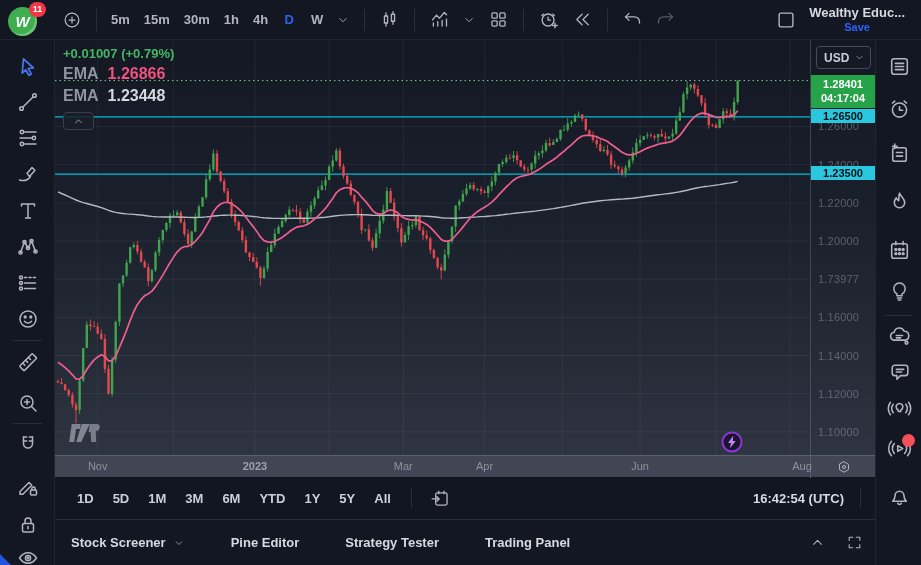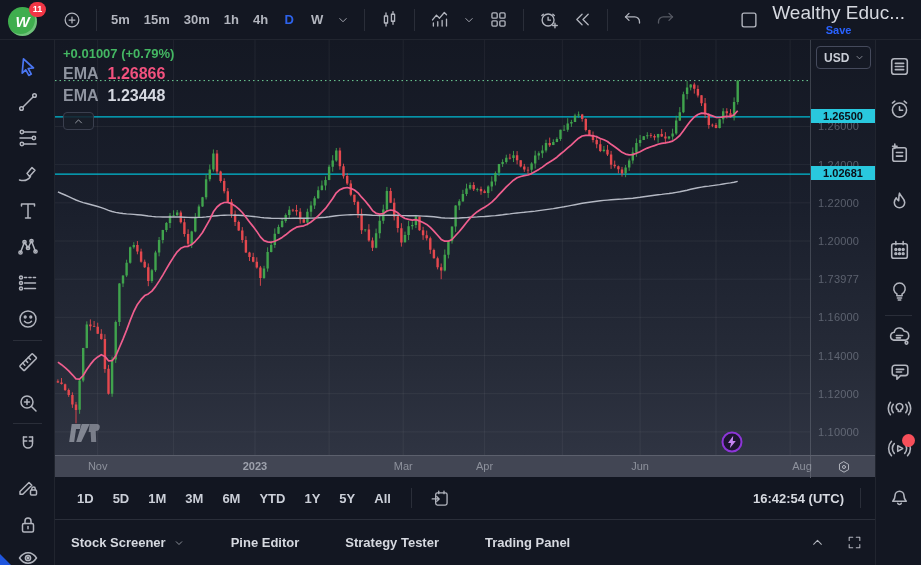--- a/index.html
+++ b/index.html
@@ -10,21 +10,21 @@
 .topbar{height:40px;display:flex;align-items:center;padding:0 10px 0 8px;border-bottom:1px solid #21252f;background:#131722}
 .tb-sep{width:1px;height:22px;background:#2a2e39;margin:0 8px;flex:none}
 .tb-btn{display:flex;align-items:center;justify-content:center;height:28px;min-width:26px;border-radius:4px;color:#b2b5be;font-size:13px;font-weight:700;padding:0 6px;flex:none}
 .logo-wrap{position:relative;width:36px;height:36px;margin-right:12px;flex:none}
 .logo-circle{width:29px;height:29px;border-radius:50%;background:#3fae4e;display:flex;align-items:center;justify-content:center;color:#fff;font-weight:700;font-style:italic;font-size:15px;margin-top:5px;box-shadow:inset -2px -2px 0 rgba(255,255,255,.25)}
 .notif{position:absolute;top:0;right:-2px;background:#f23645;border-radius:8px;min-width:17px;height:15px;font-size:9px;font-weight:700;color:#fff;display:flex;align-items:center;justify-content:center;padding:0 3px}
 .symbol-btn{display:flex;align-items:center;gap:7px;font-size:14px;font-weight:700;color:#e6e8ee;padding:0 6px;height:28px;flex:none}
 #intervals{display:flex;align-items:center;gap:2px}
 #intervals .tb-btn.active{color:#2d62ea}
 .title-block{display:flex;flex-direction:column;align-items:center;line-height:1.15;margin:0 6px;flex:none}
-.title-block .title{font-size:19px;font-weight:400;color:#d6d9e0}
+.title-block .title{font-size:13px;font-weight:700;color:#d6d9e0}
 .title-block .save{font-size:11px;color:#2962ff;font-weight:600}
 .dim{opacity:.42}
 
 .main{display:flex;height:525px}
 .left-bar{width:55px;border-right:1px solid #21252f;position:relative;flex:none;background:#131722}
 .tool{position:absolute;left:12px;width:31px;height:31px;display:flex;align-items:center;justify-content:center;border-radius:4px}
 .tool.active svg{stroke:#4a76f2;stroke-width:1.7}
 .lb-div{position:absolute;left:13px;width:29px;height:1px;background:#2a2e39}
 .corner-wedge{position:absolute;left:0;bottom:0;width:11px;height:11px;background:#2056dd;clip-path:polygon(0 0,0 100%,100% 100%)}
 .center{width:820px;flex:none;display:flex;flex-direction:column;position:relative}
@@ -369,21 +369,25 @@
       <div class="tick" style="top: 80.463px;">1.26000</div>
           <div class="tick" style="top: 118.637px;">1.24000</div>
           <div class="tick" style="top: 156.81px;">1.22000</div>
           <div class="tick" style="top: 194.984px;">1.20000</div>
           <div class="tick" style="top: 233.157px;">1.73977</div>
           <div class="tick" style="top: 271.331px;">1.16000</div>
           <div class="tick" style="top: 309.504px;">1.14000</div>
           <div class="tick" style="top: 347.678px;">1.12000</div>
           <div class="tick" style="top: 385.851px;">1.10000</div>
           <div class="pbadge level" style="top: 68.9196px; background: rgb(41, 200, 222);">1.26500</div>
-          <div class="pbadge level" style="top: 126.18px; background: rgb(41, 200, 222);">1.02681</div>
+          <div class="pbadge level" style="top: 126.18px; background: rgb(41, 200, 222);">1.23500</div>
+          <div class="pbadge last" style="top: 34.6357px; background: rgb(38, 162, 72);">
+            <div>1.28401</div>
+            <div>04:17:04</div>
+          </div>
         </div>
       <div class="legend">
         <div class="chg">+0.01007 (+0.79%)</div>
         <div id="legend-rows">
             <div class="ema-row">
               <span>EMA</span>
               <span style="color:#f1517e">1.26866</span>
             </div>
             <div class="ema-row">
               <span>EMA</span>

